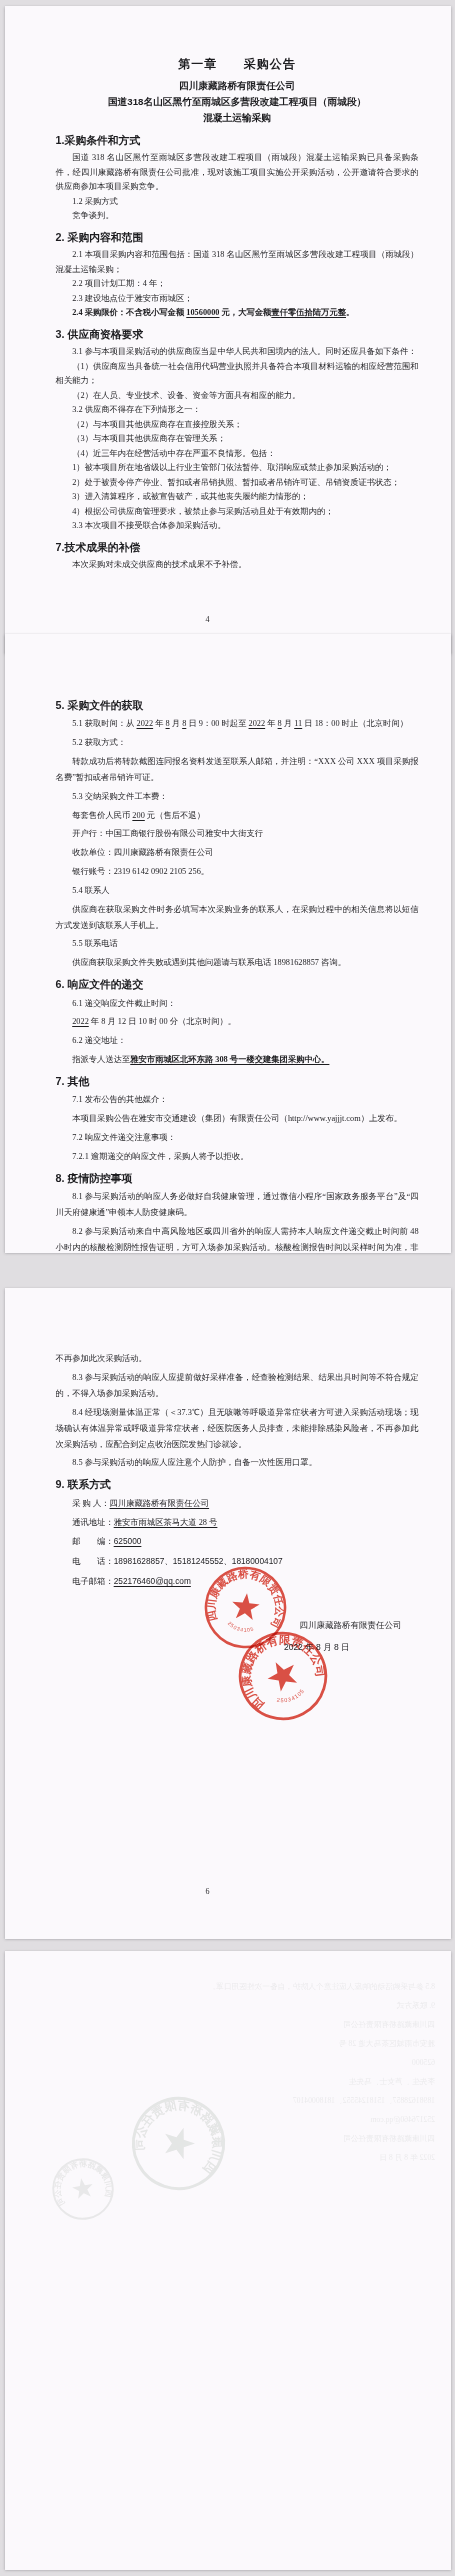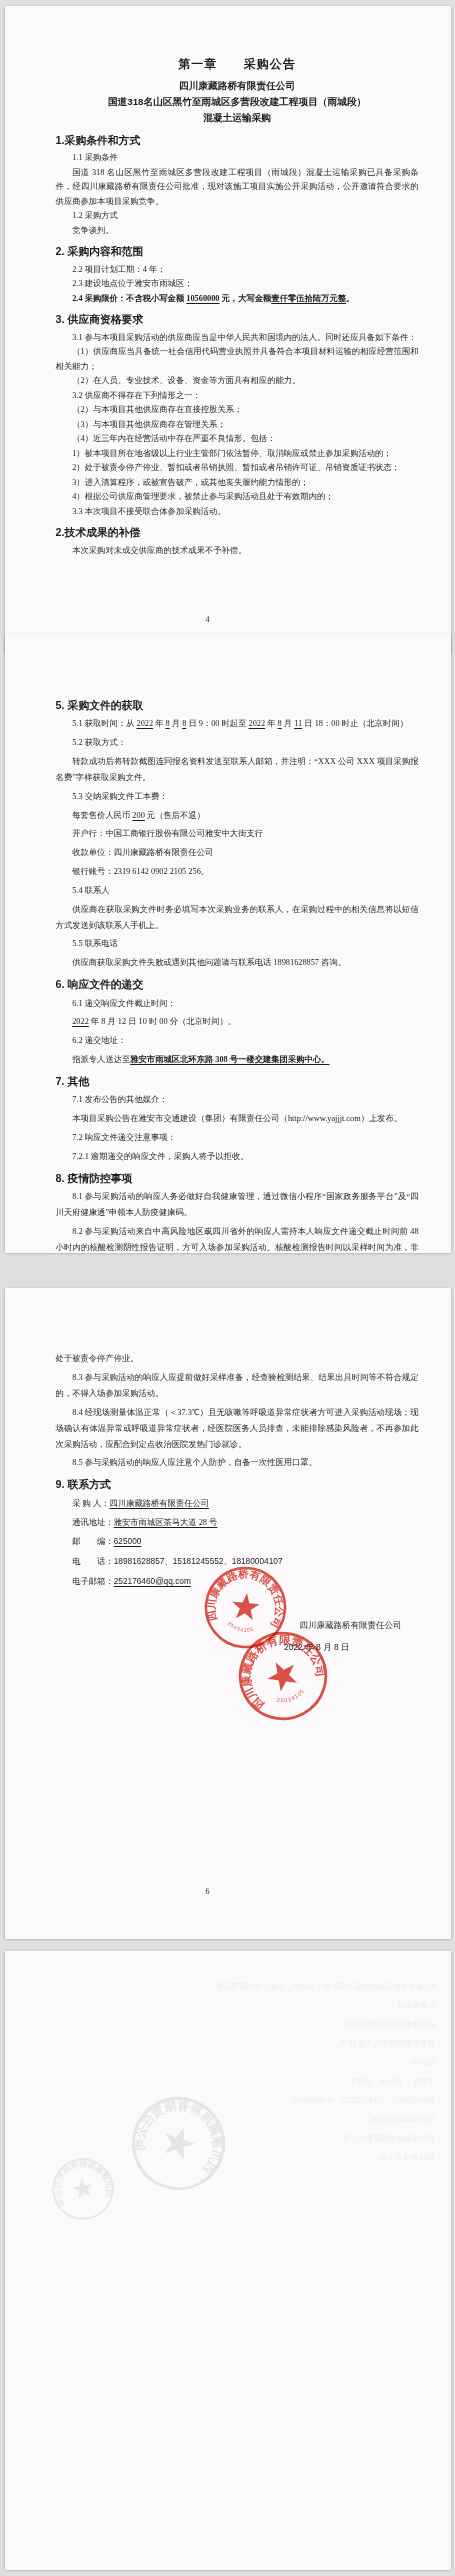--- a/index.html
+++ b/index.html
@@ -79,55 +79,55 @@
 </head>
 <body>
 
 <section class="page" id="page-1">
   <div class="doc-title">第一章　　采购公告</div>
   <div class="doc-sub">四川康藏路桥有限责任公司</div>
   <div class="doc-sub">国道318名山区黑竹至雨城区多营段改建工程项目（雨城段）</div>
   <div class="doc-sub last">混凝土运输采购</div>
 
   <div class="hd">1.采购条件和方式</div>
-  <p class="ln">1.1 采购条件</p>
   <p class="ln">国道 318 名山区黑竹至雨城区多营段改建工程项目（雨城段）混凝土运输采购已具备采购条件，经四川康藏路桥有限责任公司批准，现对该施工项目实施公开采购活动，公开邀请符合要求的供应商参加本项目采购竞争。</p>
   <p class="ln">1.2 采购方式</p>
   <p class="ln">竞争谈判。</p>
 
   <div class="hd">2. 采购内容和范围</div>
+  <p class="ln">2.1 本项目采购内容和范围包括：国道 318 名山区黑竹至雨城区多营段改建工程项目（雨城段）混凝土运输采购；</p>
   <p class="ln">2.2 项目计划工期：4 年；</p>
   <p class="ln">2.3 建设地点位于雅安市雨城区；</p>
   <p class="ln b">2.4 采购限价：不含税小写金额 <span class="u">10560000</span> 元，大写金额<span class="u">壹仟零伍拾陆万元整</span>。</p>
 
   <div class="hd">3. 供应商资格要求</div>
   <p class="ln">3.1 参与本项目采购活动的供应商应当是中华人民共和国境内的法人。同时还应具备如下条件：</p>
   <p class="ln">（1）供应商应当具备统一社会信用代码营业执照并具备符合本项目材料运输的相应经营范围和相关能力；</p>
   <p class="ln">（2）在人员、专业技术、设备、资金等方面具有相应的能力。</p>
   <p class="ln">3.2 供应商不得存在下列情形之一：</p>
   <p class="ln">（2）与本项目其他供应商存在直接控股关系；</p>
   <p class="ln">（3）与本项目其他供应商存在管理关系；</p>
   <p class="ln">（4）近三年内在经营活动中存在严重不良情形。包括：</p>
   <p class="ln">1）被本项目所在地省级以上行业主管部门依法暂停、取消响应或禁止参加采购活动的；</p>
   <p class="ln">2）处于被责令停产停业、暂扣或者吊销执照、暂扣或者吊销许可证、吊销资质证书状态；</p>
   <p class="ln">3）进入清算程序，或被宣告破产，或其他丧失履约能力情形的；</p>
   <p class="ln">4）根据公司供应商管理要求，被禁止参与采购活动且处于有效期内的；</p>
   <p class="ln">3.3 本次项目不接受联合体参加采购活动。</p>
 
-  <div class="hd">2.技术成果的补偿</div>
+  <div class="hd">7.技术成果的补偿</div>
   <p class="ln">本次采购对未成交供应商的技术成果不予补偿。</p>
 
   <div class="pageno">4</div>
 </section>
 
 <section class="page" id="page-2">
   <div class="hd">5. 采购文件的获取</div>
   <p class="ln">5.1 获取时间：从 <span class="u">2022</span> 年 <span class="u">8</span> 月 <span class="u">8</span> 日 9：00 时起至 <span class="u">2022</span> 年 <span class="u">8</span> 月 <span class="u">11</span> 日 18：00 时止（北京时间）</p>
   <p class="ln">5.2 获取方式：</p>
-  <p class="ln">转款成功后将转款截图连同报名资料发送至联系人邮箱，并注明：“XXX 公司 XXX 项目采购报名费”字样获取采购文件。</p>
+  <p class="ln">转款成功后将转款截图连同报名资料发送至联系人邮箱，并注明：“XXX 公司 XXX 项目采购报名费”暂扣或者吊销许可证。</p>
   <p class="ln">5.3 交纳采购文件工本费：</p>
   <p class="ln">每套售价人民币 <span class="u">200</span> 元（售后不退）</p>
   <p class="ln">开户行：中国工商银行股份有限公司雅安中大街支行</p>
   <p class="ln">收款单位：四川康藏路桥有限责任公司</p>
   <p class="ln">银行账号：2319 6142 0902 2105 256。</p>
   <p class="ln">5.4 联系人</p>
   <p class="ln">供应商在获取采购文件时务必填写本次采购业务的联系人，在采购过程中的相关信息将以短信方式发送到该联系人手机上。</p>
   <p class="ln">5.5 联系电话</p>
   <p class="ln">供应商获取采购文件失败或遇到其他问题请与联系电话 18981628857 咨询。</p>
 
@@ -144,21 +144,21 @@
   <p class="ln">7.2.1 逾期递交的响应文件，采购人将予以拒收。</p>
 
   <div class="hd">8. 疫情防控事项</div>
   <p class="ln">8.1 参与采购活动的响应人务必做好自我健康管理，通过微信小程序“国家政务服务平台”及“四川天府健康通”申领本人防疫健康码。</p>
   <p class="ln">8.2 参与采购活动来自中高风险地区或四川省外的响应人需持本人响应文件递交截止时间前 48 小时内的核酸检测阴性报告证明，方可入场参加采购活动。核酸检测报告时间以采样时间为准，非检</p>
 
   <div class="pageno">5</div>
 </section>
 
 <section class="page" id="page-3">
-  <p class="ln noind">处于被责令停产停业。</p>
+  <p class="ln noind">不再参加此次采购活动。</p>
   <p class="ln">8.3 参与采购活动的响应人应提前做好采样准备，经查验检测结果、结果出具时间等不符合规定的，不得入场参加采购活动。</p>
   <p class="ln">8.4 经现场测量体温正常（＜37.3℃）且无咳嗽等呼吸道异常症状者方可进入采购活动现场；现场确认有体温异常或呼吸道异常症状者，经医院医务人员排查，未能排除感染风险者，不再参加此次采购活动，应配合到定点收治医院发热门诊就诊。</p>
   <p class="ln">8.5 参与采购活动的响应人应注意个人防护，自备一次性医用口罩。</p>
 
   <div class="hd">9. 联系方式</div>
   <div class="contacts">
     <p class="ln"><span>采 购 人：</span><span class="u">四川康藏路桥有限责任公司</span></p>
     <p class="ln"><span>通讯地址：</span><span class="u">雅安市雨城区茶马大道 28 号</span></p>
     <p class="ln"><span>邮　　编：</span><span class="u sans">625000</span></p>
     <p class="ln"><span>电　　话：</span><span class="sans">18981628857、15181245552、18180004107</span></p>

